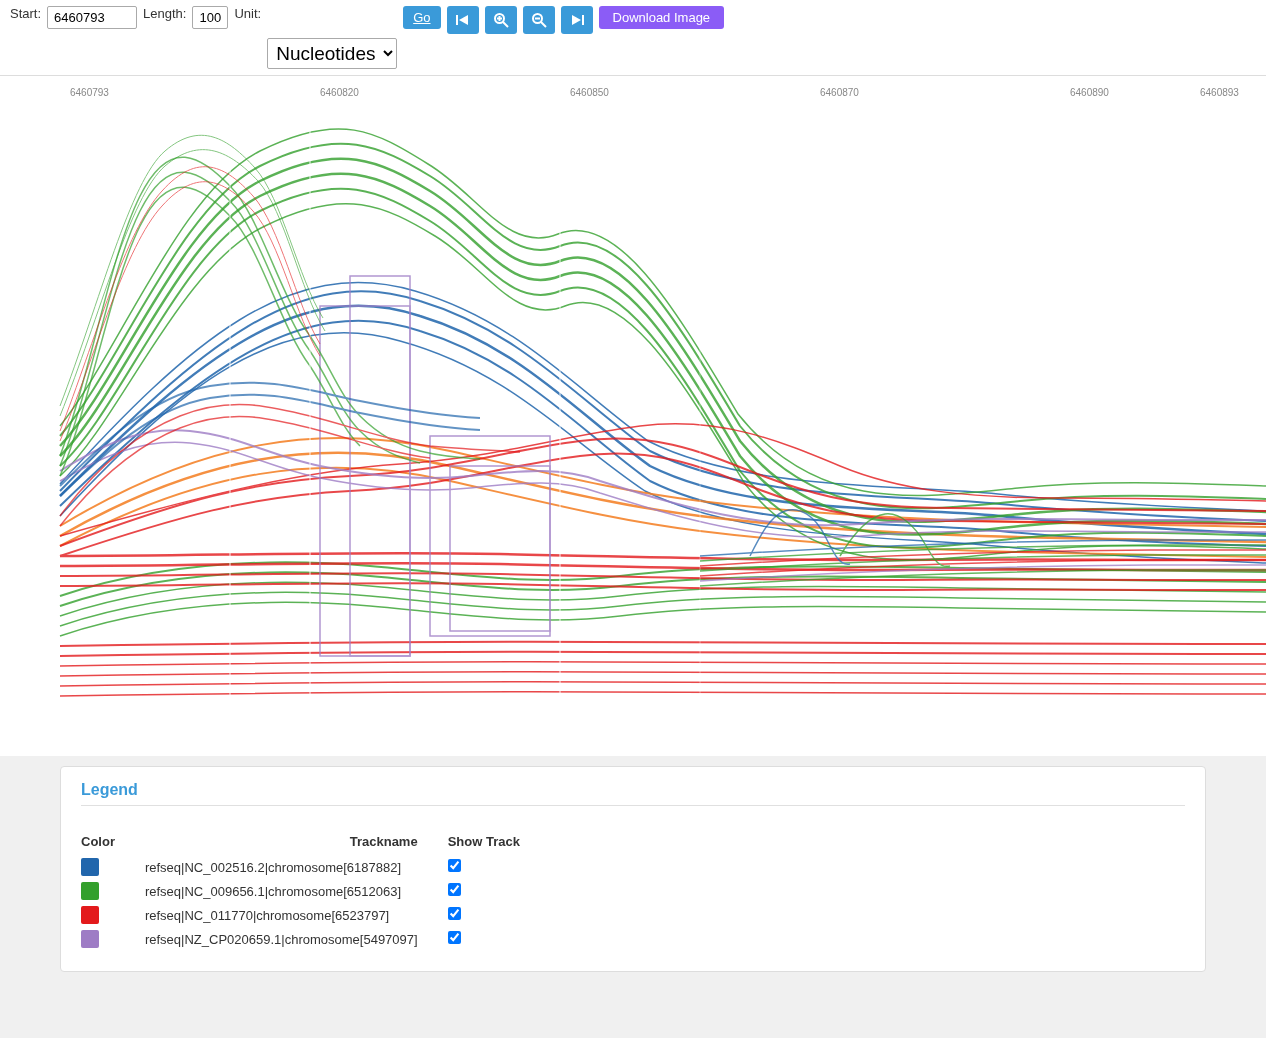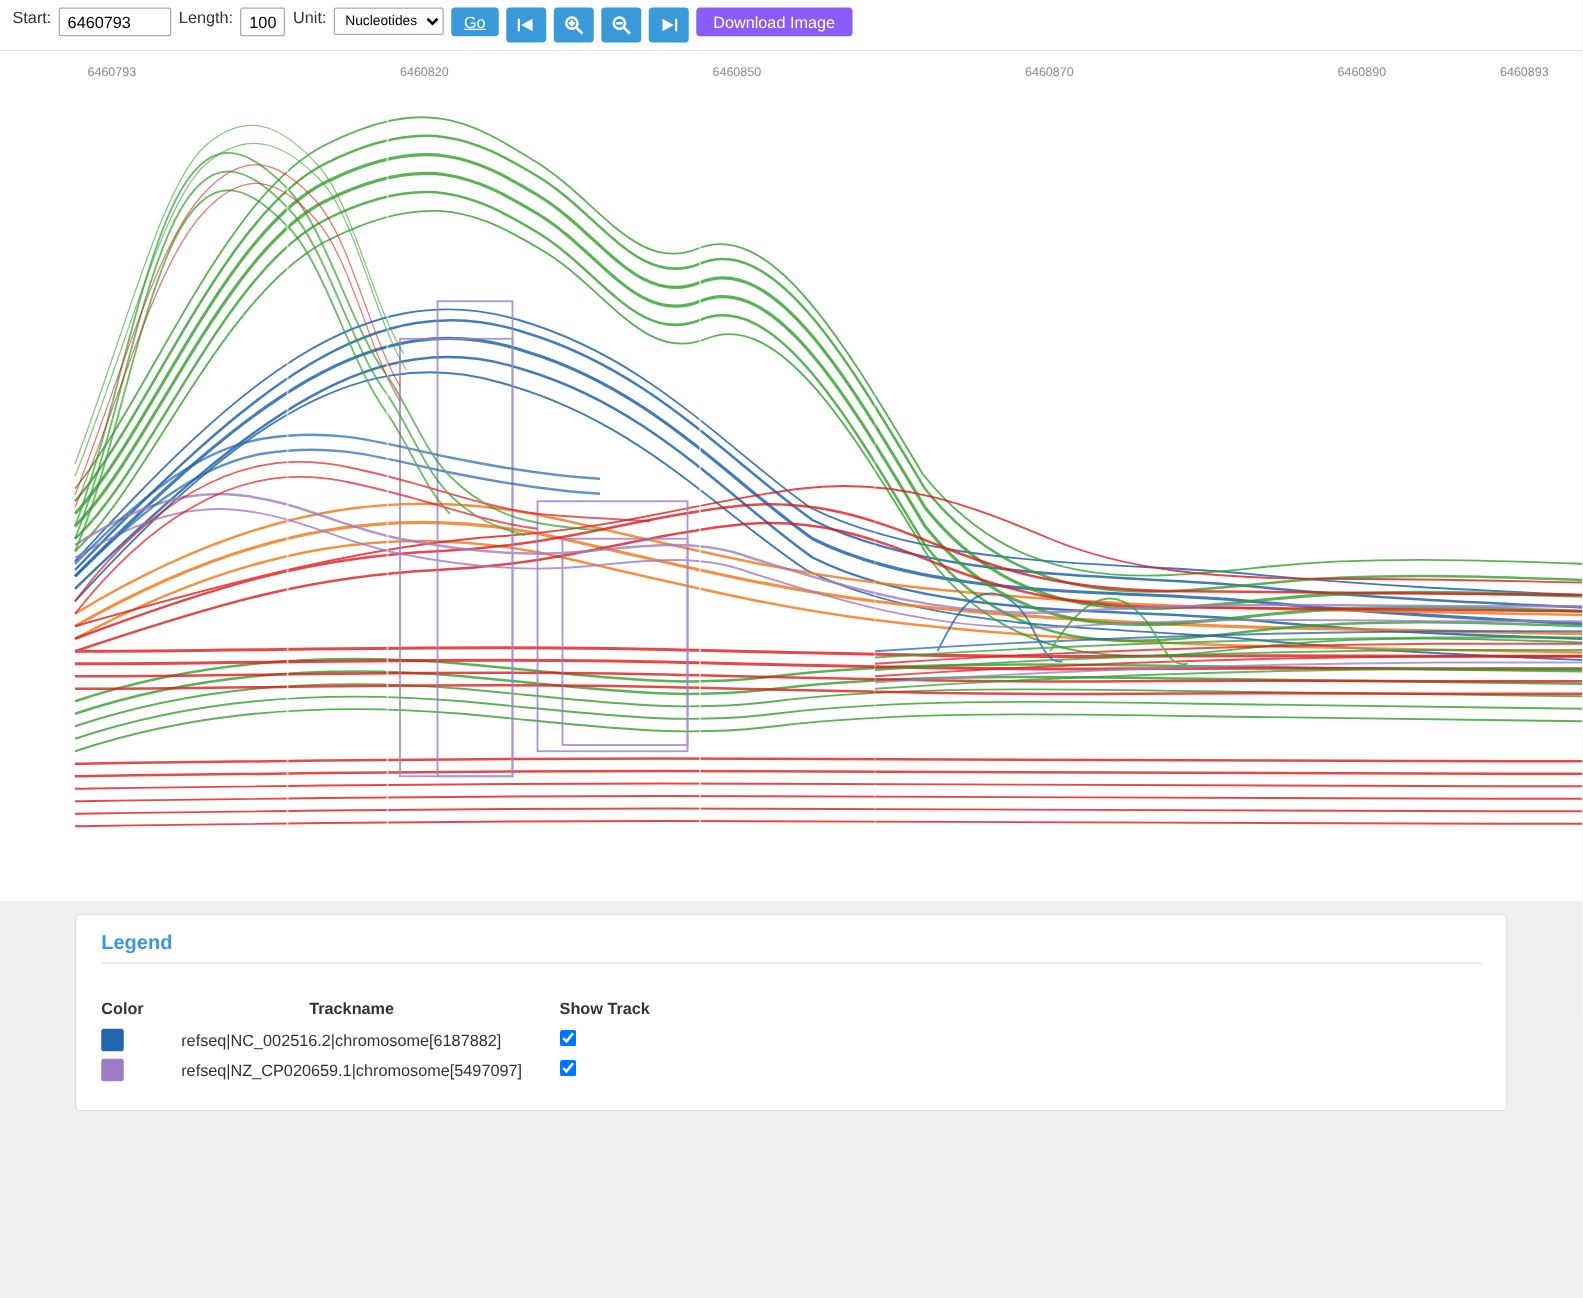--- a/index.html
+++ b/index.html
@@ -23,23 +23,24 @@
     .toolbar input[type="text"] {
       border: 1px solid #aaa;
       padding: 3px 6px;
       font-size: 13px;
       width: 90px;
       border-radius: 2px;
     }
     .toolbar select {
       border: 1px solid #aaa;
       padding: 3px 4px;
-      font-size: 11px;
+      font-size: 19px;
       border-radius: 2px;
       background: #fff;
+      margin-top: 32px;
     }
     .btn {
       padding: 4px 10px;
       font-size: 13px;
       border: none;
       border-radius: 3px;
       cursor: pointer;
       color: #fff;
       background: #3a9ad9;
       text-decoration: underline;
@@ -91,21 +92,21 @@
       color: #3a9ad9;
       margin-bottom: 24px;
       padding-bottom: 6px;
       border-bottom: 1px solid #e0e0e0;
     }
     .legend-table {
       border-collapse: collapse;
       width: auto;
     }
     .legend-table th {
-      text-align: center;
+      text-align: right;
       font-size: 13px;
       font-weight: bold;
       color: #333;
       padding: 4px 30px 6px 0;
     }
     .legend-table td {
       padding: 3px 30px 3px 0;
       font-size: 13px;
       color: #333;
       vertical-align: middle;
@@ -293,20 +294,38 @@
     <td>
       <span class="color-box" style="background:#2166ac;"></span>
     </td>
     <td>refseq|NC_002516.2|chromosome[6187882]</td>
     <td class="checkbox-cell">
       <input type="checkbox" checked="" style="">
     </td>
   </tr>
         <tr>
     <td>
+      <span class="color-box" style="background:#33a02c;"></span>
+    </td>
+    <td>refseq|NC_009656.1|chromosome[6512063]</td>
+    <td class="checkbox-cell">
+      <input type="checkbox" checked="" style="">
+    </td>
+  </tr>
+        <tr>
+    <td>
+      <span class="color-box" style="background:#e31a1c;"></span>
+    </td>
+    <td>refseq|NC_011770|chromosome[6523797]</td>
+    <td class="checkbox-cell">
+      <input type="checkbox" checked="" style="">
+    </td>
+  </tr>
+        <tr>
+    <td>
       <span class="color-box" style="background:#9e7cc5;"></span>
     </td>
     <td>refseq|NZ_CP020659.1|chromosome[5497097]</td>
     <td class="checkbox-cell">
       <input type="checkbox" checked="" style="">
     </td>
   </tr>
       </tbody>
   </table>
 </div>

